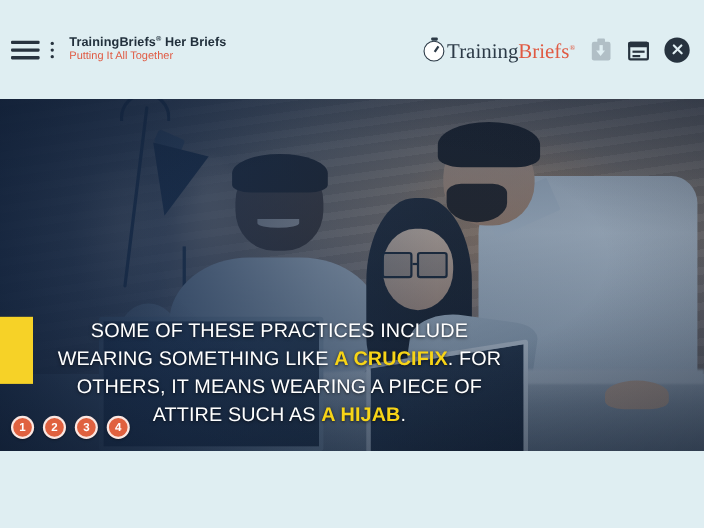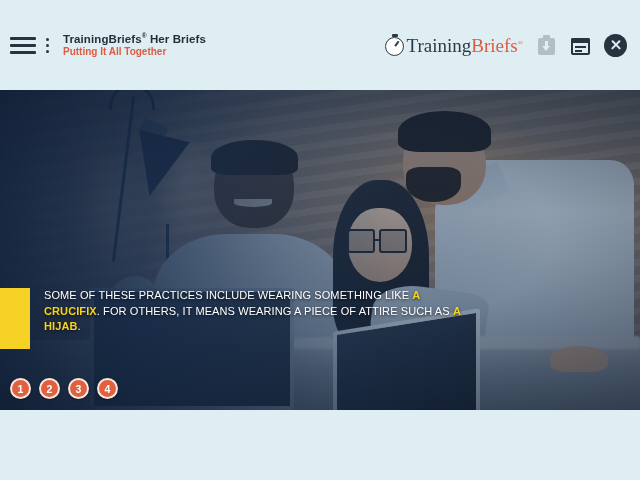--- a/index.html
+++ b/index.html
@@ -18,21 +18,21 @@
   }
   .hdr-left { display:flex; align-items:center; padding-left:10px; }
   .hamburger { width:26px; display:flex; flex-direction:column; gap:4px; cursor:pointer; }
   .hamburger span { display:block; height:3px; background:#27333f; border-radius:1px; }
   .kebab { width:14px; display:flex; flex-direction:column; align-items:center; gap:3px; margin-left:4px; cursor:pointer; }
   .kebab i { width:3px; height:3px; border-radius:50%; background:#27333f; display:block; }
 
   .titles { margin-left:9px; line-height:1.18; }
   .title-main { font-size:11.5px; font-weight:bold; color:#22303c; letter-spacing:.1px; white-space:nowrap; }
   .title-main sup { font-size:6.5px; vertical-align:super; }
-  .title-sub { font-size:10px; font-weight:bold; color:#e05a43; white-space:nowrap; }
+  .title-sub { font-size:10px; font-weight:normal; color:#e05a43; white-space:nowrap; }
 
   .hdr-right { margin-left:auto; display:flex; align-items:center; gap:13px; padding-right:13px; }
 
   .logo { display:flex; align-items:flex-end; }
   .logo-mark {
     width:19px; height:19px; border-radius:50%;
     border:1.8px solid #2c3a47; position:relative; margin-right:2px;
     background:#fff;
   }
   .logo-mark::before {
@@ -177,23 +177,24 @@
   .vignette {
     position:absolute; inset:0;
     background:radial-gradient(ellipse at 55% 45%, rgba(0,0,0,0) 40%, rgba(8,16,30,.45) 100%);
   }
 
   
   .caption-wrap { position:absolute; left:0; top:198px; width:100%; display:flex; align-items:flex-start; }
   .accent-bar { width:30px; height:61px; background:#f6d227; flex:none; }
   .caption {
     margin-left:14px; max-width:420px;
-    font-size:11px; line-height:1.42; font-weight:500;
+    font-size:18px; line-height:1.42; font-weight:500;
     color:#ffffff; letter-spacing:.1px;
     text-shadow:0 1px 3px rgba(0,0,0,.65);
+    text-align:center;
   }
   .hl { color:#f7d417; font-weight:bold; }
 
   
   .pager { position:absolute; left:10px; top:288px; display:flex; gap:8px; }
   .pg {
     width:21px; height:21px; border-radius:50%;
     background:#e0613f; border:2px solid rgba(255,255,255,.85);
     color:#ffffff; font-size:10.5px; font-weight:bold;
     display:flex; align-items:center; justify-content:center;

